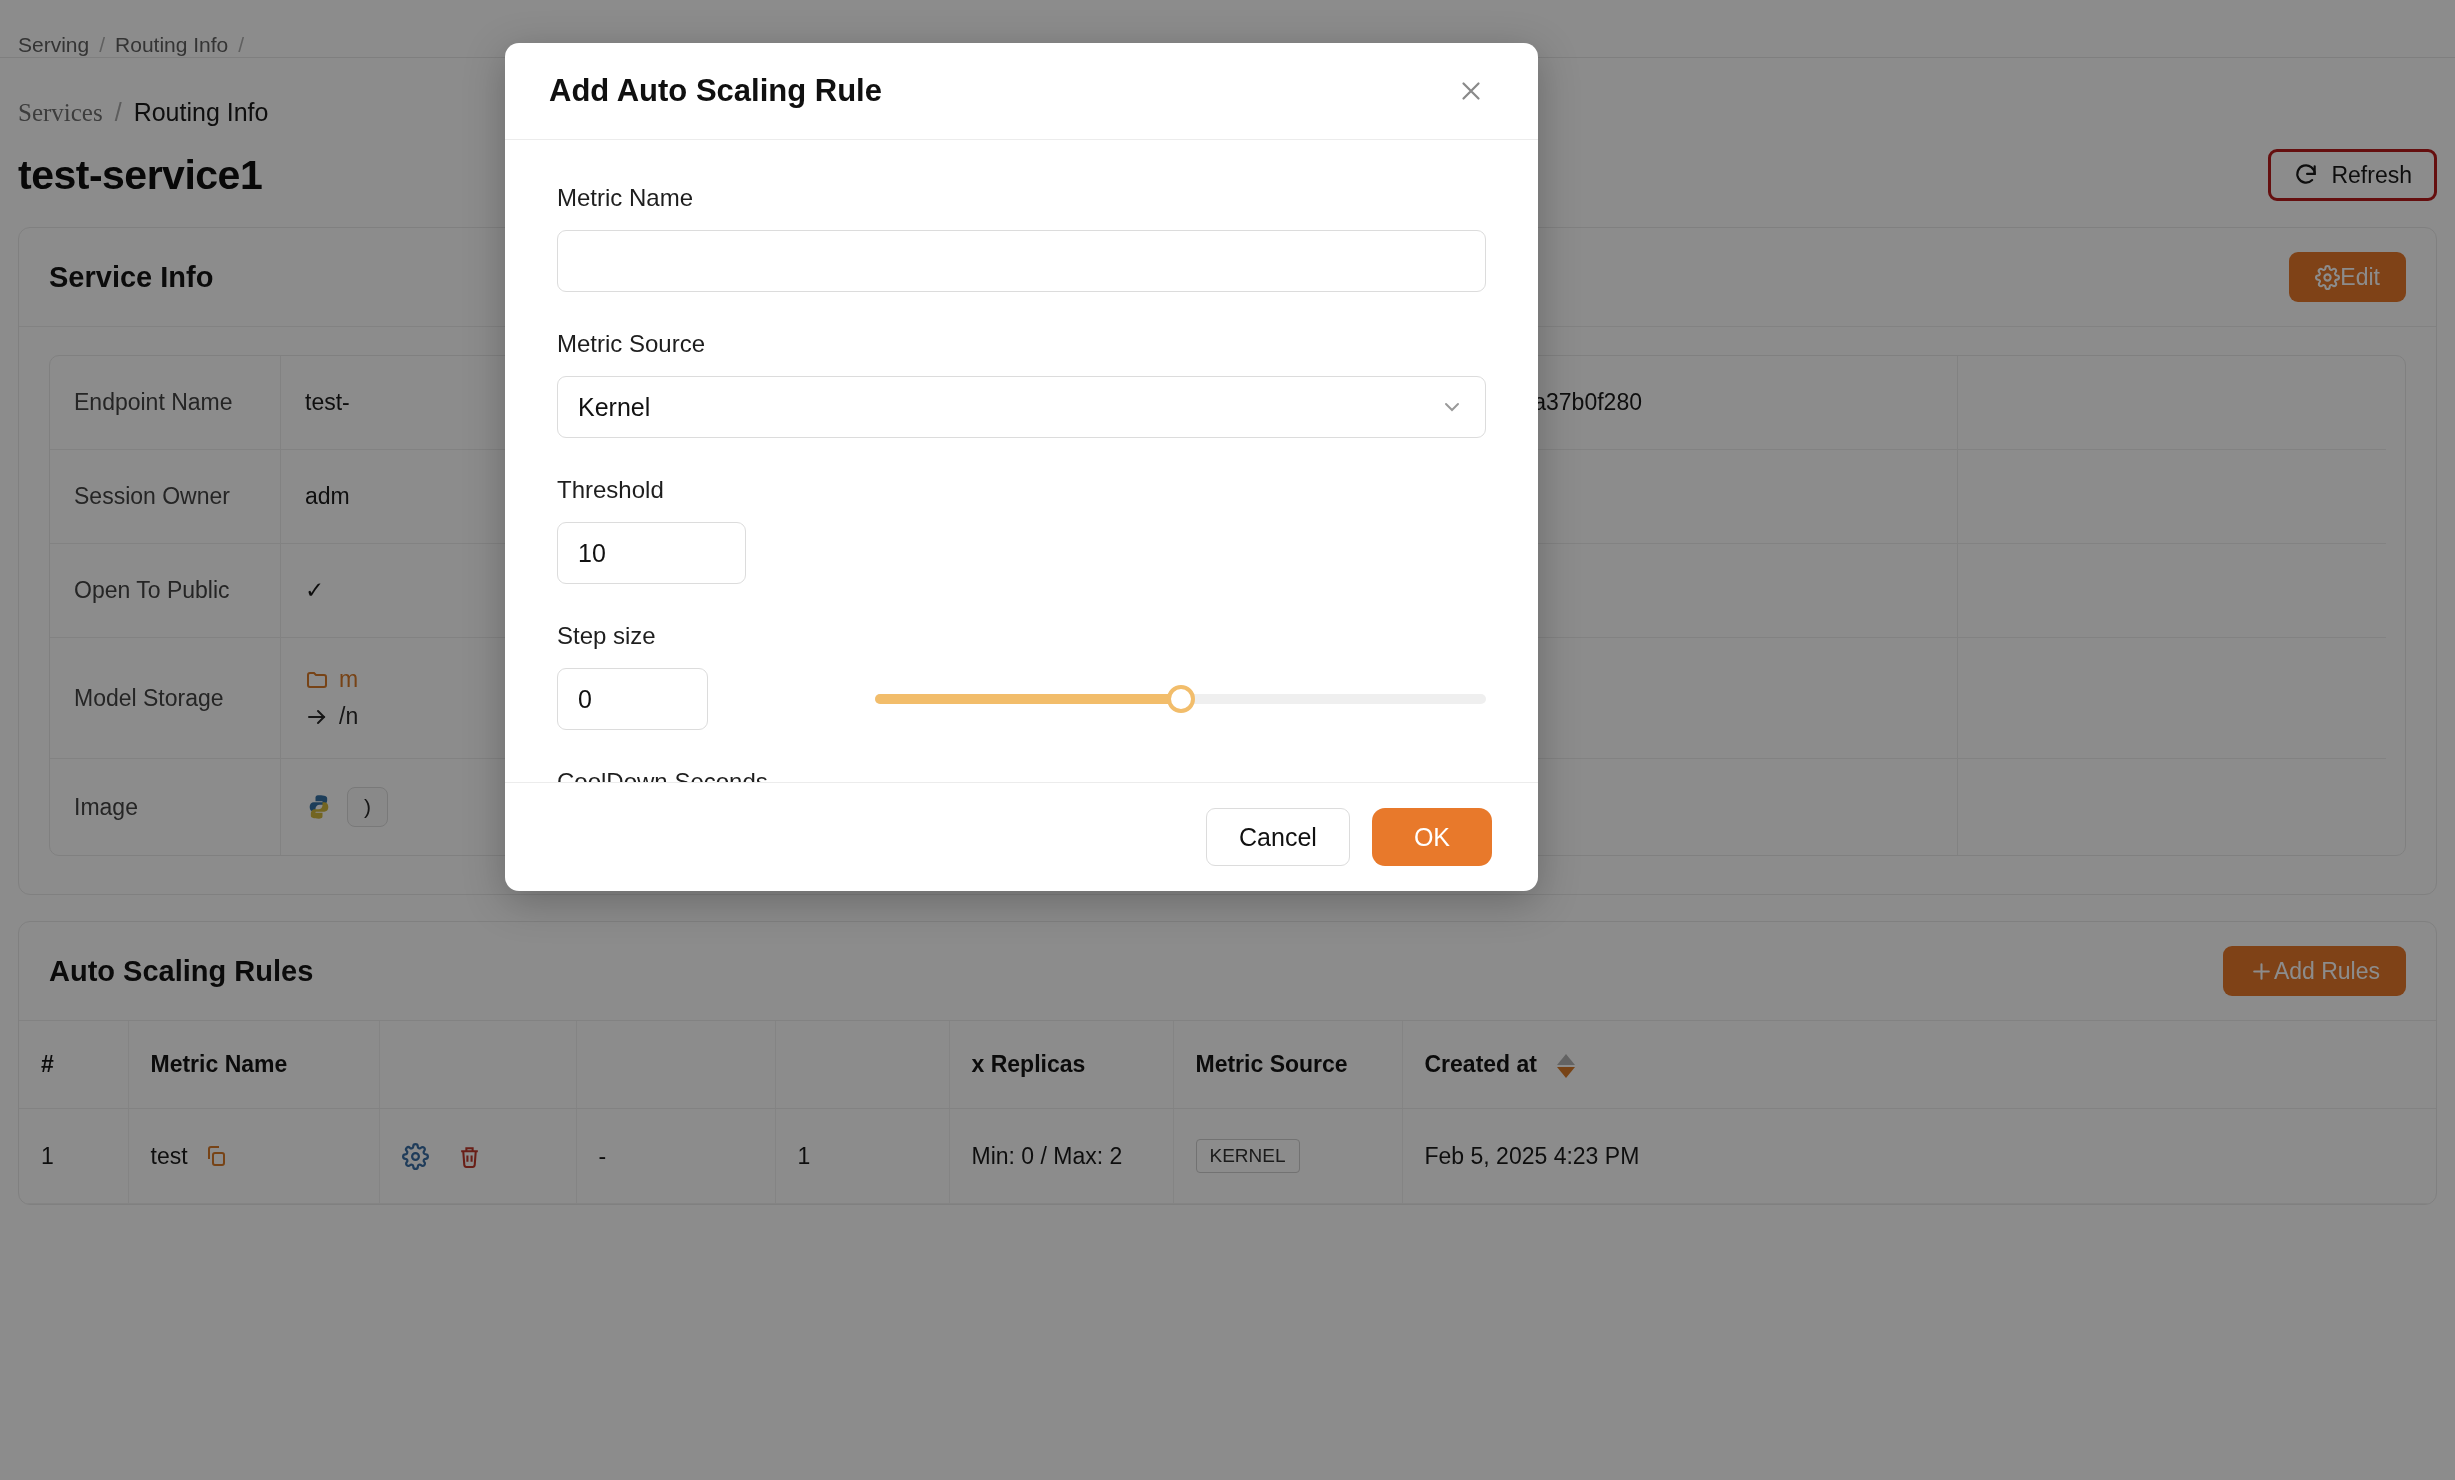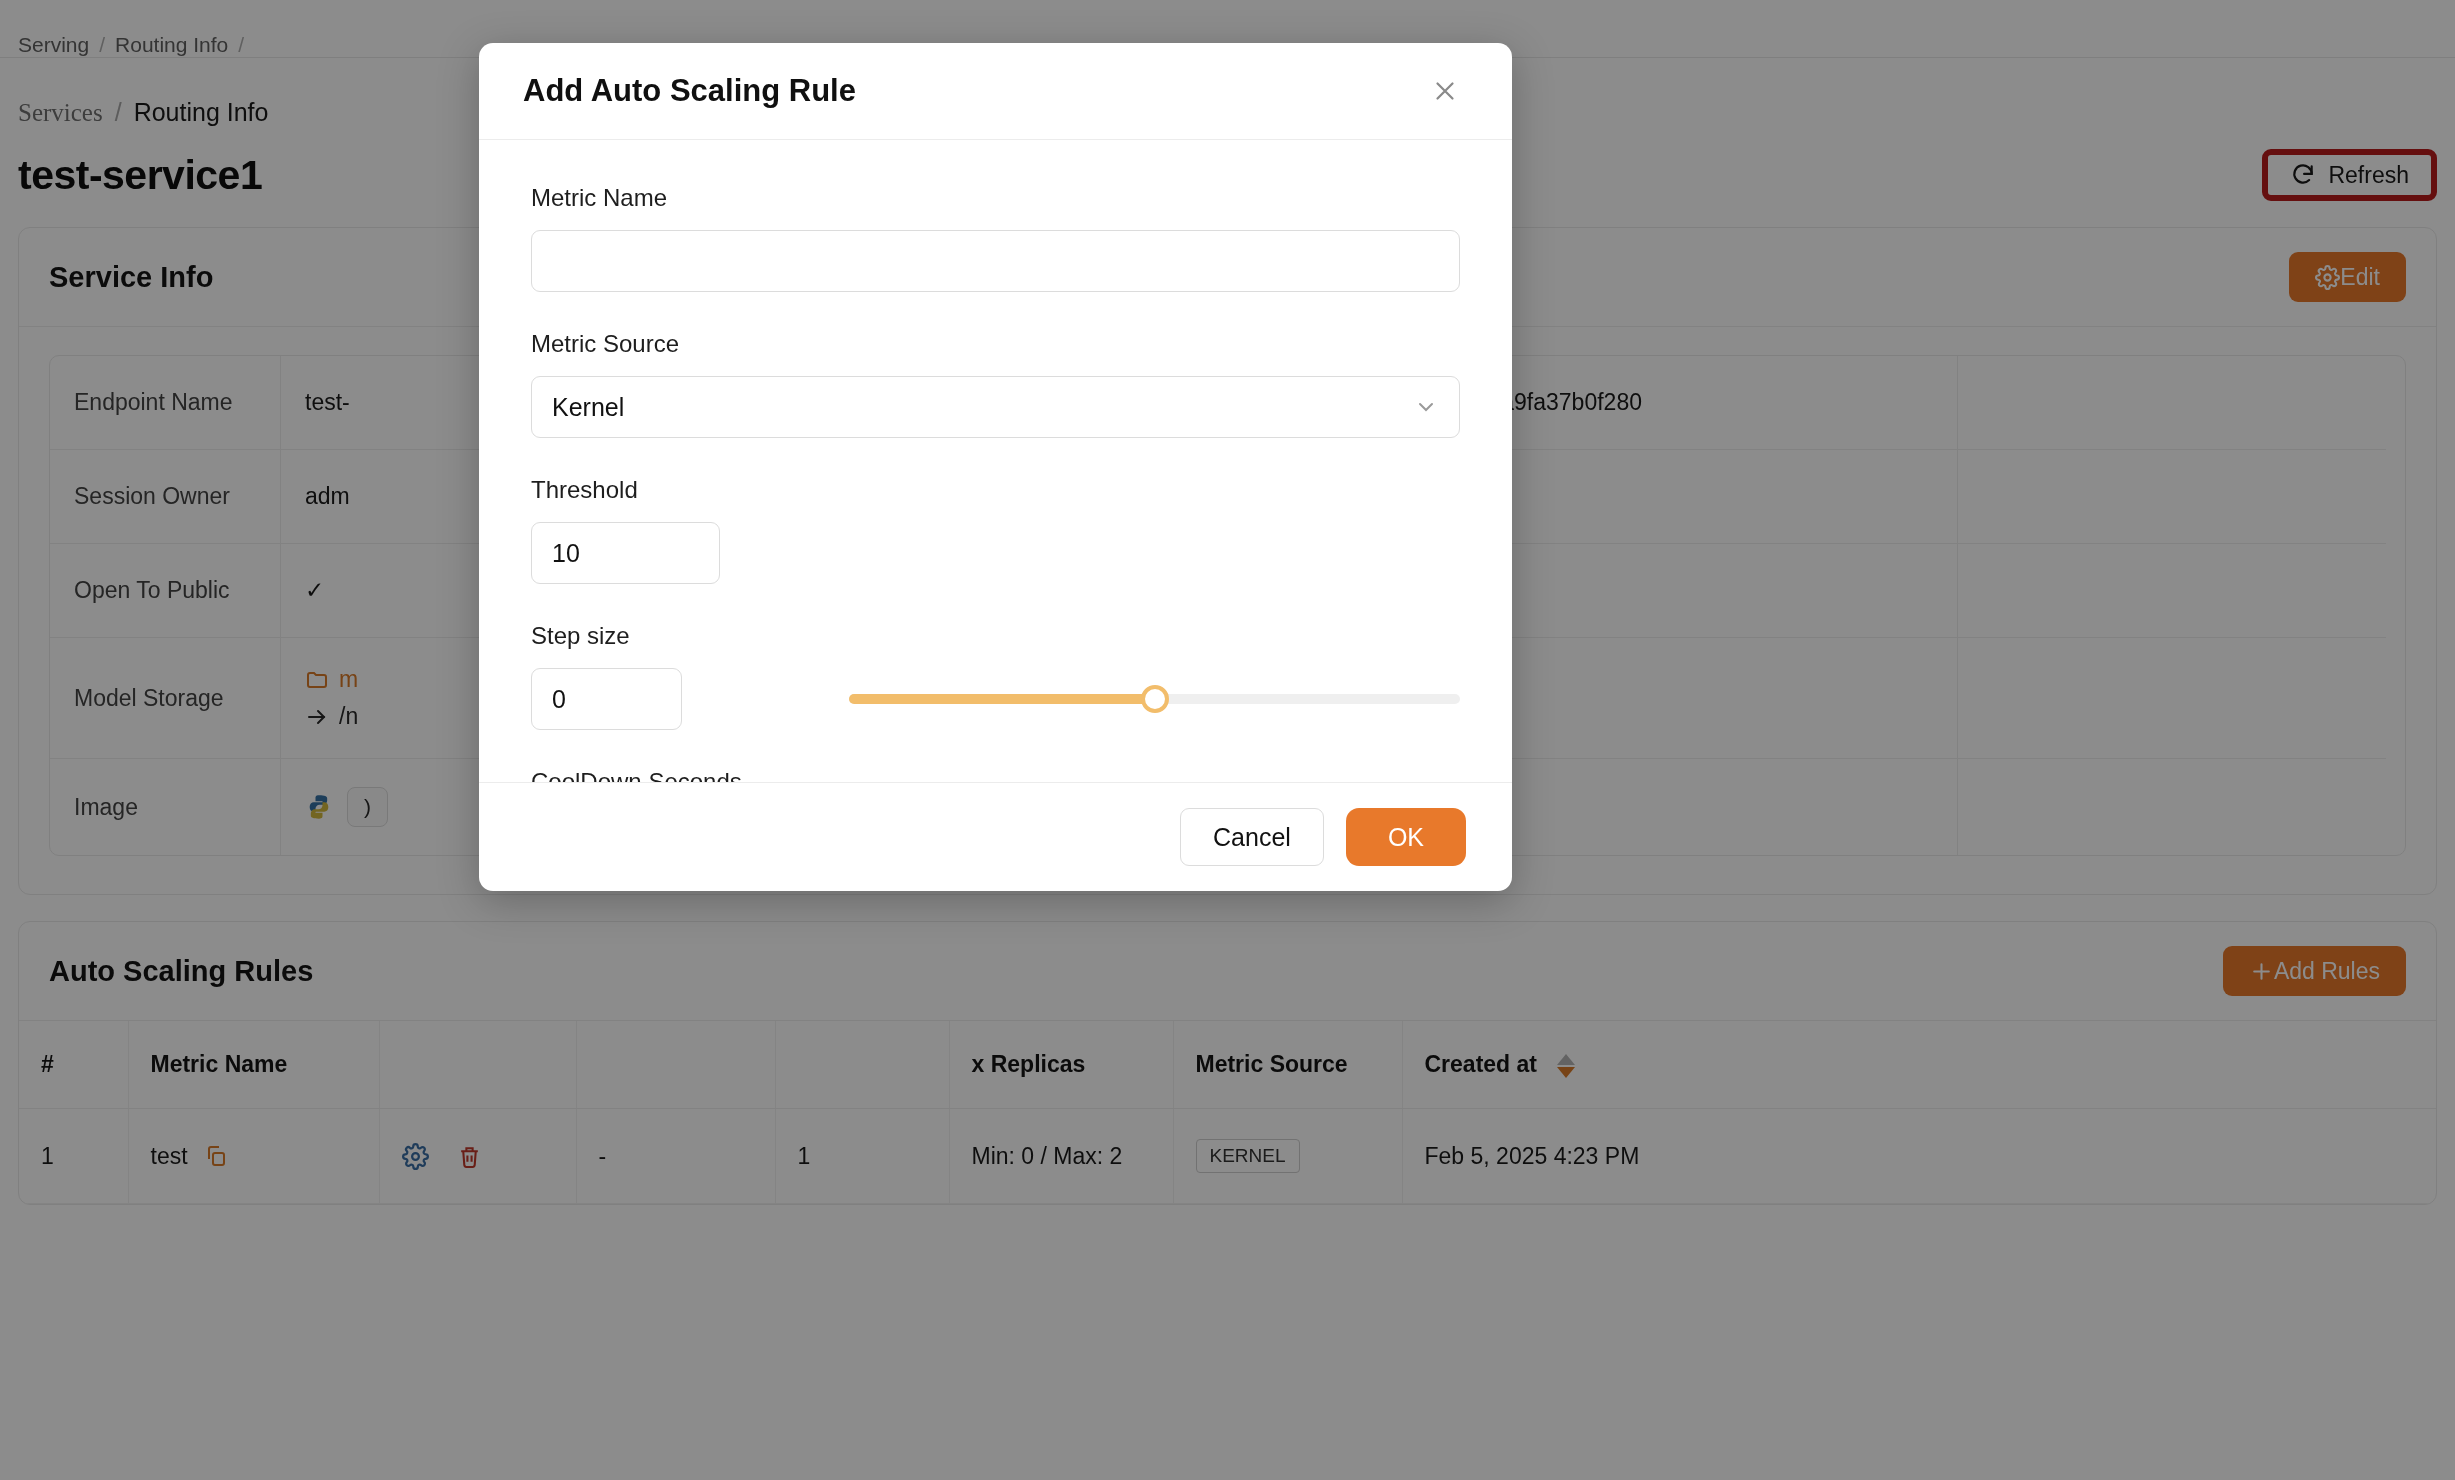--- a/index.html
+++ b/index.html
@@ -46,21 +46,21 @@
   .title-row {
     display: flex; align-items: center; justify-content: space-between;
     padding-top: 22px;
   }
   .page-title {
     font-size: 41px; font-weight: bold; color: #101010;
     letter-spacing: -0.5px;
   }
   .refresh-btn {
     display: flex; align-items: center; gap: 12px;
-    border: 6px solid #b91c1c; border-radius: 9px;
+    border: 3px solid #b91c1c; border-radius: 9px;
     background: #ffffff;
     height: 52px; padding: 0 22px;
     font-size: 23px; color: #1a1a1a;
   }
 
   .card {
     margin-top: 26px;
     border: 1px solid #e9e9e9;
     border-radius: 12px;
     background: #ffffff;
@@ -138,21 +138,21 @@
   .copy-ico { color: #d97a28; margin-left: 10px; }
   .kernel-badge {
     display: inline-block; border: 1px solid #cfcfcf; border-radius: 4px;
     padding: 5px 13px; font-size: 19px; color: #333;
   }
   .act-icons { display: flex; gap: 28px; align-items: center; }
 
   
   #modal {
     position: absolute;
-    left: 479px; top: 43px;
+    left: 505px; top: 43px;
     width: 1033px; height: 848px;
     background: #ffffff;
     border-radius: 14px;
     box-shadow: 0 10px 40px rgba(0,0,0,0.25);
     z-index: 100;
     display: flex; flex-direction: column;
   }
   .modal-head {
     height: 97px;
     display: flex; align-items: center; justify-content: space-between;

